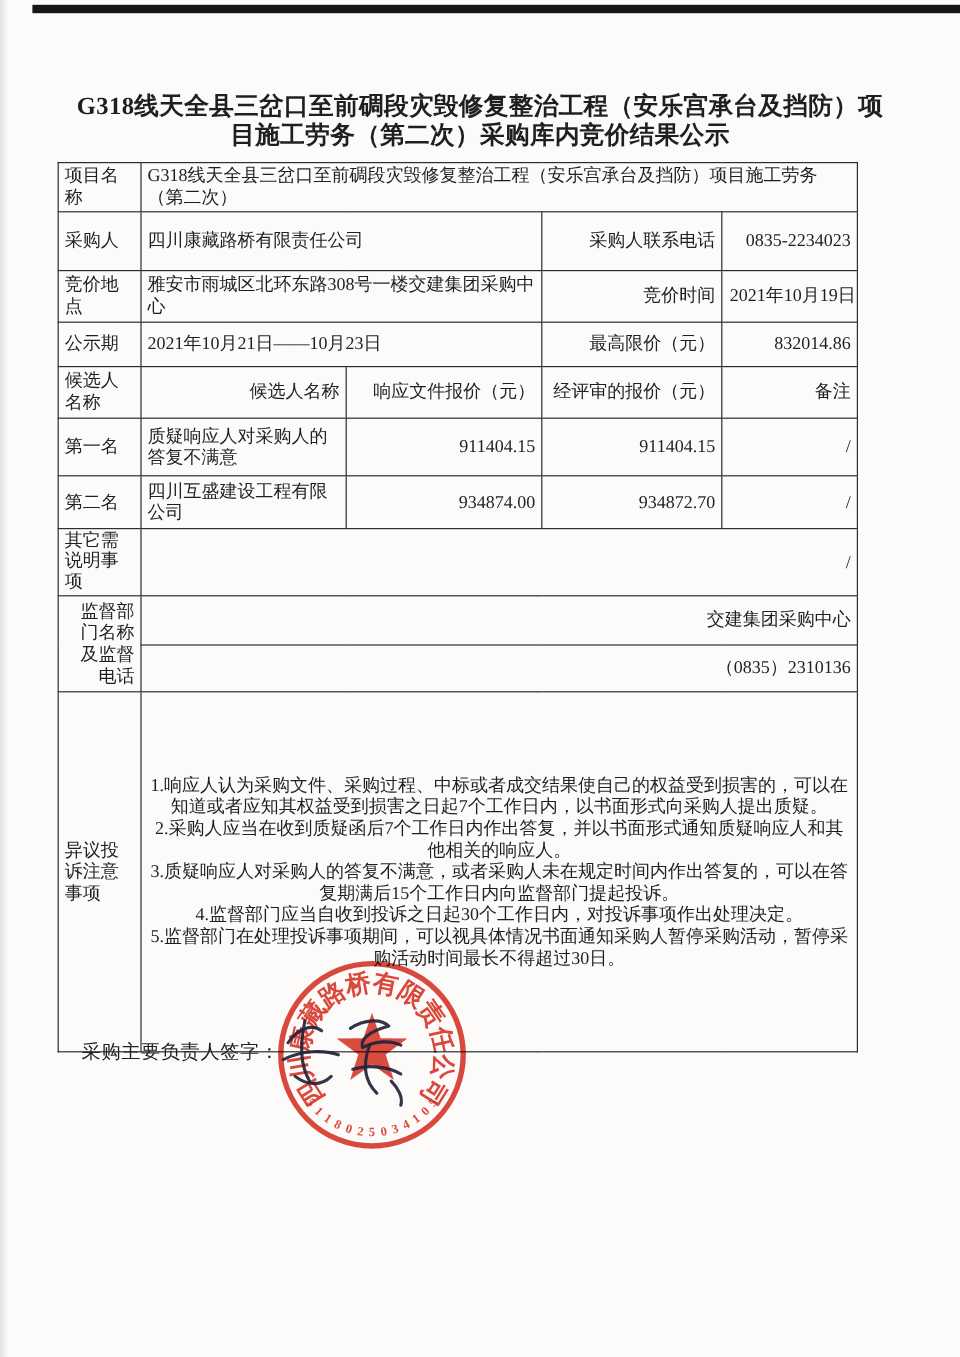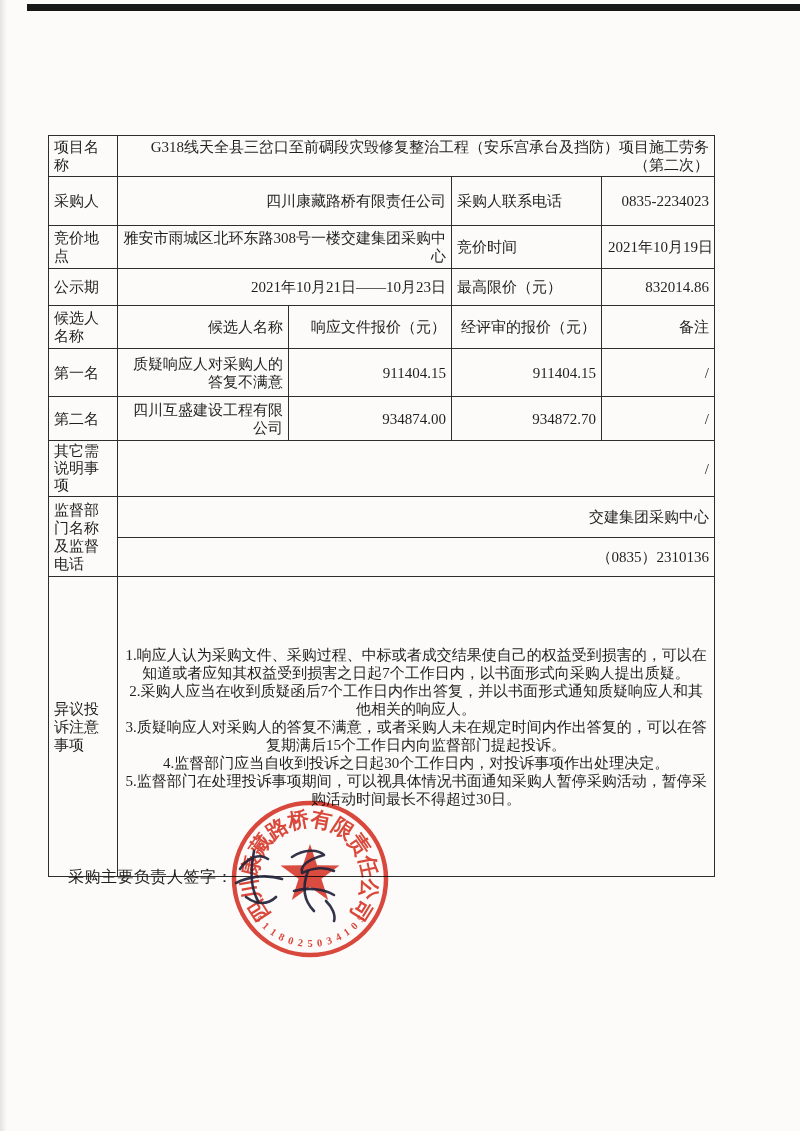--- a/index.html
+++ b/index.html
@@ -21,23 +21,23 @@
 
   table.main {
     position:absolute; top:135px; left:48px; width:666px;
     border-collapse:collapse; table-layout:fixed; font-size:15px;
   }
   table.main td {
     border:1.6px solid #2d2d2d; padding:2px 5px; line-height:18px;
     vertical-align:middle; overflow:hidden;
   }
   td.lab { padding:2px 2px 2px 3px; text-align:left; }
-  td.lab-c { padding:2px 2px; text-align:left; }
+  td.lab-c { padding:2px 2px; text-align:right; }
   td.c { text-align:right; }
-  td.l { text-align:right; }
+  td.l { text-align:left; }
   tr.r1{height:38px} tr.r2{height:49px} tr.r3{height:43px} tr.r4{height:37px}
   tr.r5{height:43px} tr.r6{height:48px} tr.r7{height:44px} tr.r8{height:36px}
   tr.r9a{height:41px} tr.r9b{height:39px} tr.r10{height:300px}
   td.objection-cell { padding:34px 8px 10px 6px; line-height:22px; vertical-align:middle; }
   .obj-line { text-align:center; }
 
   .sign-label { position:absolute; left:68px; top:867px; font-size:16px; letter-spacing:.5px; }
 
   .stamp-svg { position:absolute; left:215px; top:784px; width:190px; height:190px;
     mix-blend-mode:multiply; }
@@ -50,20 +50,21 @@
     stroke-linecap:round; stroke-linejoin:round; opacity:.92; }
 </style>
 </head>
 <body>
 
 <div class="page">
 
   <div class="scan-top-bar"></div>
   <div class="scan-left-edge"></div>
 
+  <div class="doc-title">G318线天全县三岔口至前碉段灾毁修复整治工程（安乐宫承台及挡防）项目施工劳务（第二次）采购库内竞价结果公示</div>
 
   <table class="main">
     <colgroup>
       <col style="width:69px">
         <col style="width:171px">
         <col style="width:163px">
       <col style="width:150px">
         <col style="width:113px">
     </colgroup>
     <tbody>

